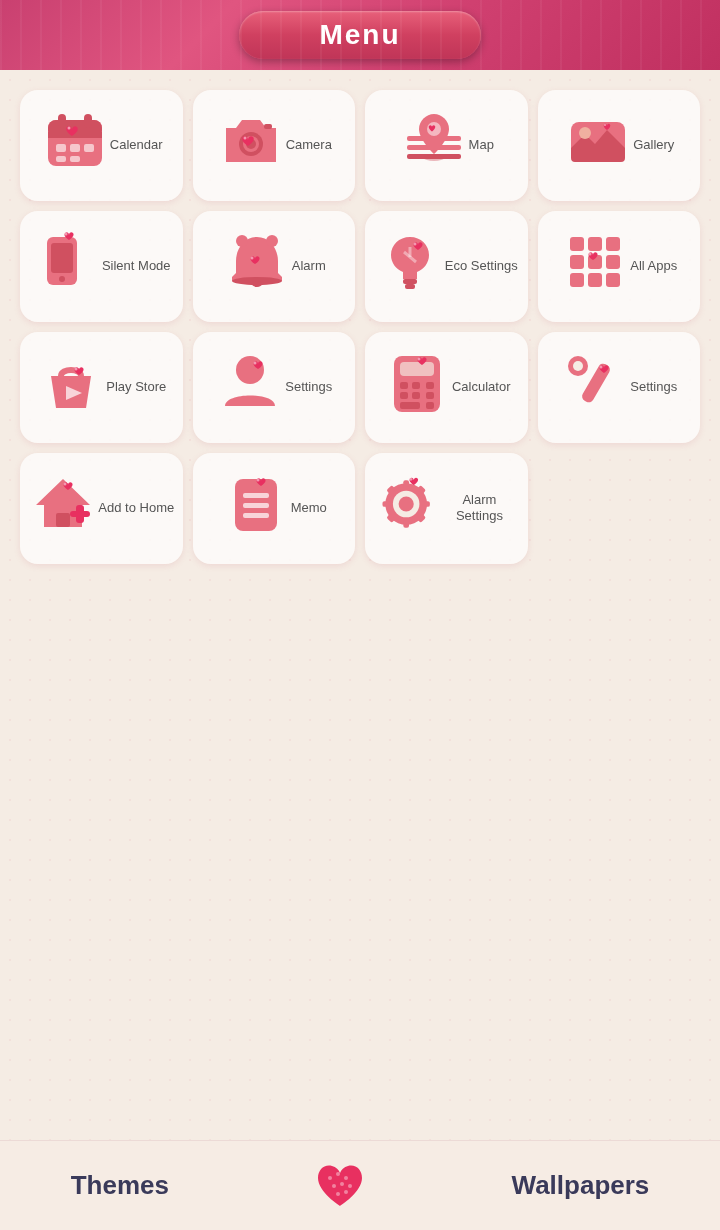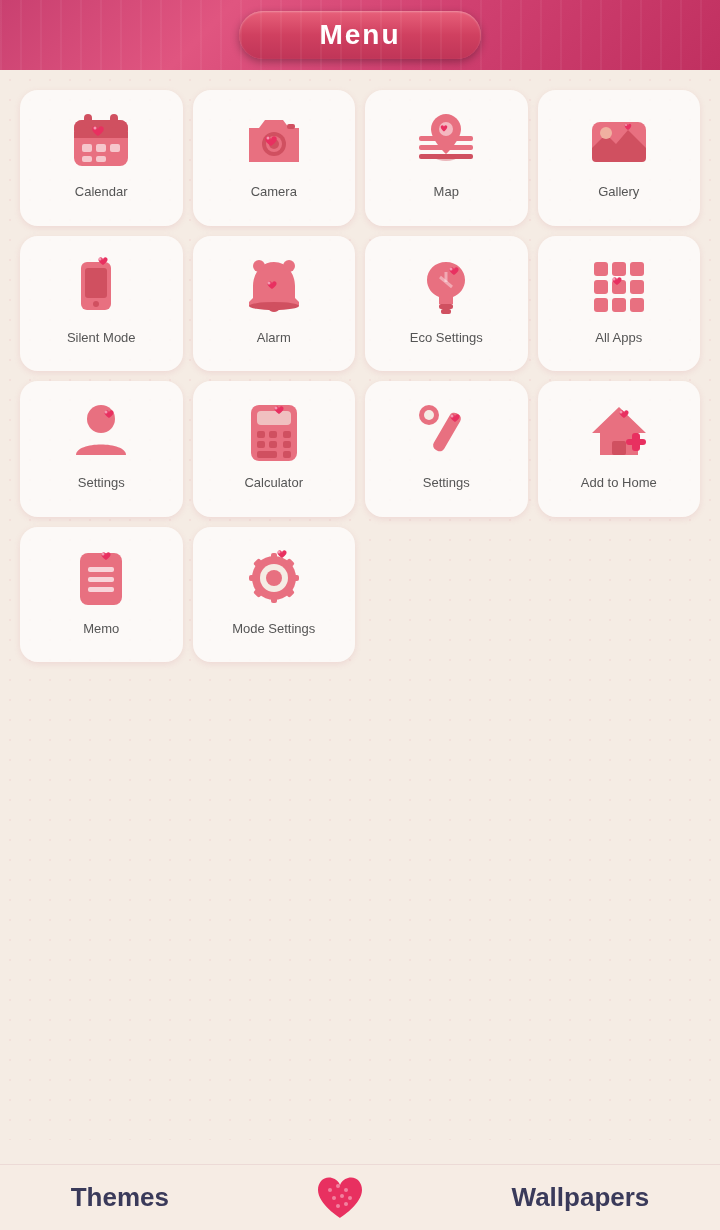--- a/index.html
+++ b/index.html
@@ -56,24 +56,24 @@
     .icon-grid {
       display: grid;
       grid-template-columns: repeat(4, 1fr);
       gap: 10px;
     }
 
     .icon-cell {
       background: rgba(255,255,255,0.7);
       border-radius: 18px;
       display: flex;
-      flex-direction: column;
+      flex-direction: row;
       align-items: center;
       justify-content: center;
-      padding: 16px 8px 26px;
+      padding: 16px 8px 17px;
       cursor: pointer;
       box-shadow: 0 2px 6px rgba(200,100,120,0.15);
       position: relative;
     }
 
     .icon-svg {
       width: 70px;
       height: 70px;
       margin-bottom: 8px;
     }
@@ -84,21 +84,21 @@
       text-align: center;
       line-height: 1.2;
     }
 
     
     .bottom-nav {
       position: absolute;
       bottom: 0;
       left: 0;
       right: 0;
-      height: 66px;
+      height: 90px;
       background: rgba(245,236,228,0.95);
       display: flex;
       align-items: center;
       justify-content: space-around;
       border-top: 1px solid rgba(200,150,160,0.2);
       margin-top: 15px;
     }
 
     .bottom-nav-item {
       font-size: 26px;
@@ -255,20 +255,33 @@
         <rect x="10" y="46" width="14" height="14" rx="3" fill="#e87080"></rect>
         <rect x="28" y="46" width="14" height="14" rx="3" fill="#e87080"></rect>
         <rect x="46" y="46" width="14" height="14" rx="3" fill="#e87080"></rect>
 
         <path d="M33 28 C33 25.5 30.5 24.5 29 26 C27.5 27.5 29 30.5 33 33 C37 30.5 38.5 27.5 37 26 C35.5 24.5 33 25.5 33 28Z" fill="#e83060"></path>
         <circle cx="30" cy="27" r="1.5" fill="#fff" opacity="0.5"></circle>
       </svg>
       <span class="icon-label">All Apps</span>
     </div>
 
+    <div class="icon-cell">
+      <svg class="icon-svg" viewBox="0 0 70 70">
+
+        <path d="M15 28 L55 28 L50 60 L20 60 Z" fill="#e87080"></path>
+        <path d="M25 28 C25 20 45 20 45 28" stroke="#e87080" stroke-width="6" fill="none" stroke-linecap="round"></path>
+
+        <polygon points="30,38 30,52 46,45" fill="#fff" opacity="0.7"></polygon>
+
+        <path d="M43 22 C43 19.5 40.5 18.5 39 20 C37.5 21.5 39 24.5 43 27 C47 24.5 48.5 21.5 47 20 C45.5 18.5 43 19.5 43 22Z" fill="#e83060"></path>
+        <circle cx="40" cy="21" r="1.5" fill="#fff" opacity="0.5"></circle>
+      </svg>
+      <span class="icon-label">Play Store</span>
+    </div>
 
     <div class="icon-cell">
       <svg class="icon-svg" viewBox="0 0 70 70">
 
         <circle cx="35" cy="22" r="14" fill="#e87080"></circle>
         <path d="M10 58 C10 44 60 44 60 58 Z" fill="#e87080"></path>
 
         <path d="M43 16 C43 13.5 40.5 12.5 39 14 C37.5 15.5 39 18.5 43 21 C47 18.5 48.5 15.5 47 14 C45.5 12.5 43 13.5 43 16Z" fill="#e83060"></path>
         <circle cx="40" cy="15" r="1.5" fill="#fff" opacity="0.5"></circle>
       </svg>
@@ -349,21 +362,21 @@
         <rect x="10" y="32" width="8" height="6" rx="2" fill="#e87080"></rect>
         <rect x="52" y="32" width="8" height="6" rx="2" fill="#e87080"></rect>
         <rect x="16" y="16" width="6" height="8" rx="2" fill="#e87080" transform="rotate(45 19 20)"></rect>
         <rect x="48" y="46" width="6" height="8" rx="2" fill="#e87080" transform="rotate(45 51 50)"></rect>
         <rect x="16" y="46" width="6" height="8" rx="2" fill="#e87080" transform="rotate(-45 19 50)"></rect>
         <rect x="48" y="16" width="6" height="8" rx="2" fill="#e87080" transform="rotate(-45 51 20)"></rect>
 
         <path d="M43 10 C43 7.5 40.5 6.5 39 8 C37.5 9.5 39 12.5 43 15 C47 12.5 48.5 9.5 47 8 C45.5 6.5 43 7.5 43 10Z" fill="#e83060"></path>
         <circle cx="40" cy="9" r="1.5" fill="#fff" opacity="0.5"></circle>
       </svg>
-      <span class="icon-label">Mode Settings</span>
+      <span class="icon-label">Alarm Settings</span>
     </div>
 
   </div>
 </div>
 
 <div class="bottom-nav">
   <span class="bottom-nav-item">Themes</span>
 
   <svg class="bottom-heart" viewBox="0 0 60 60">
 

